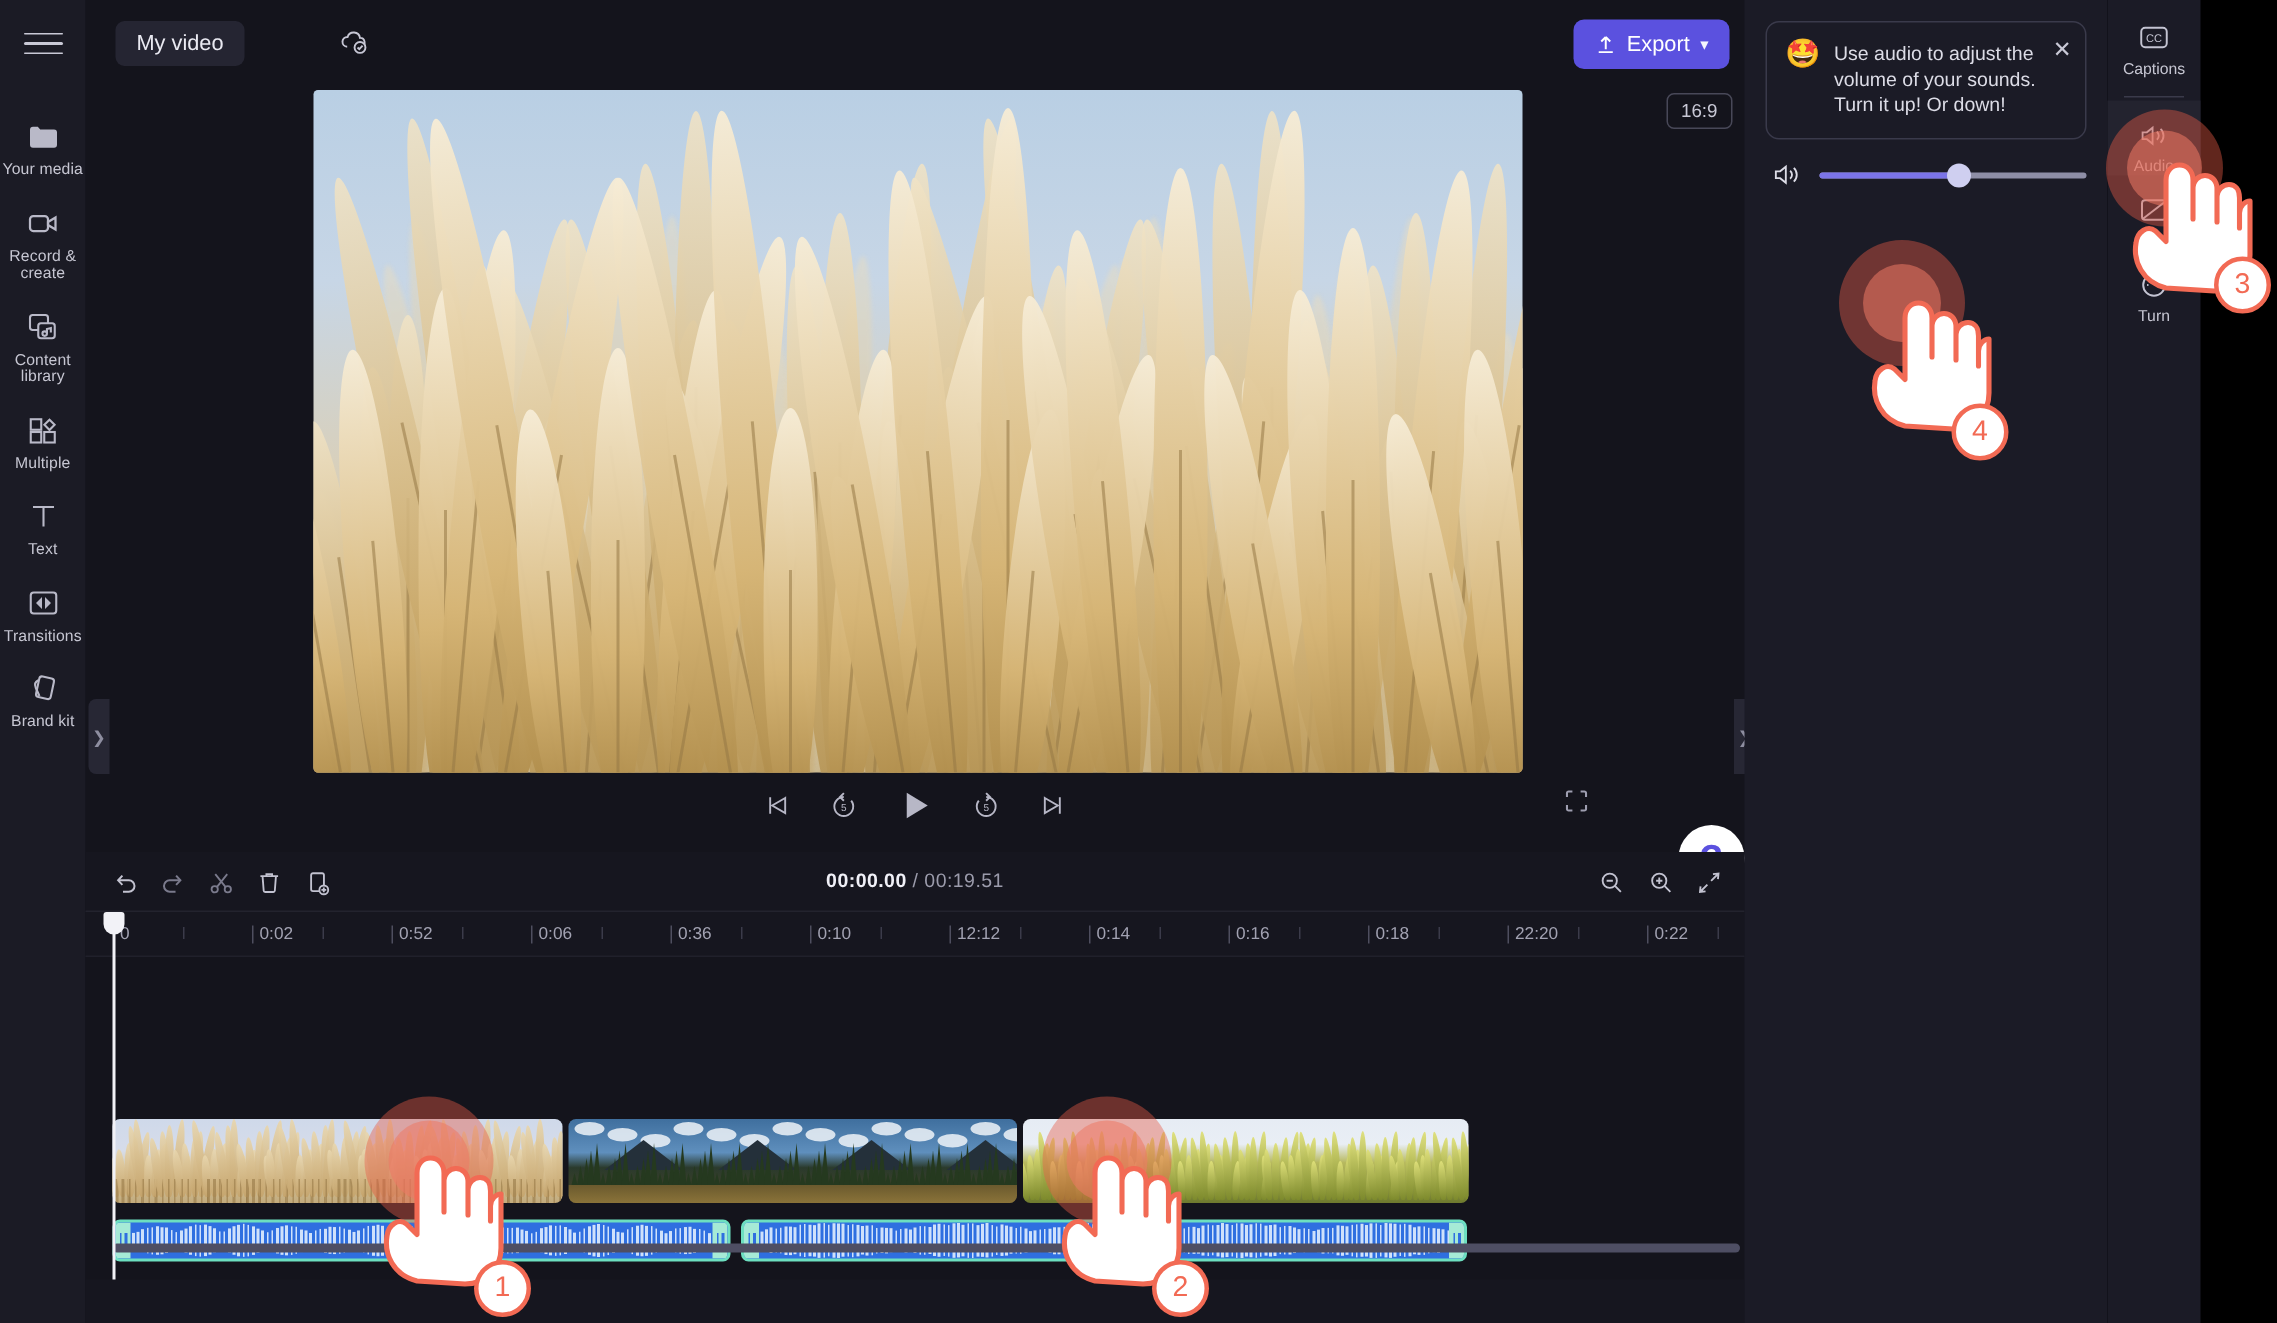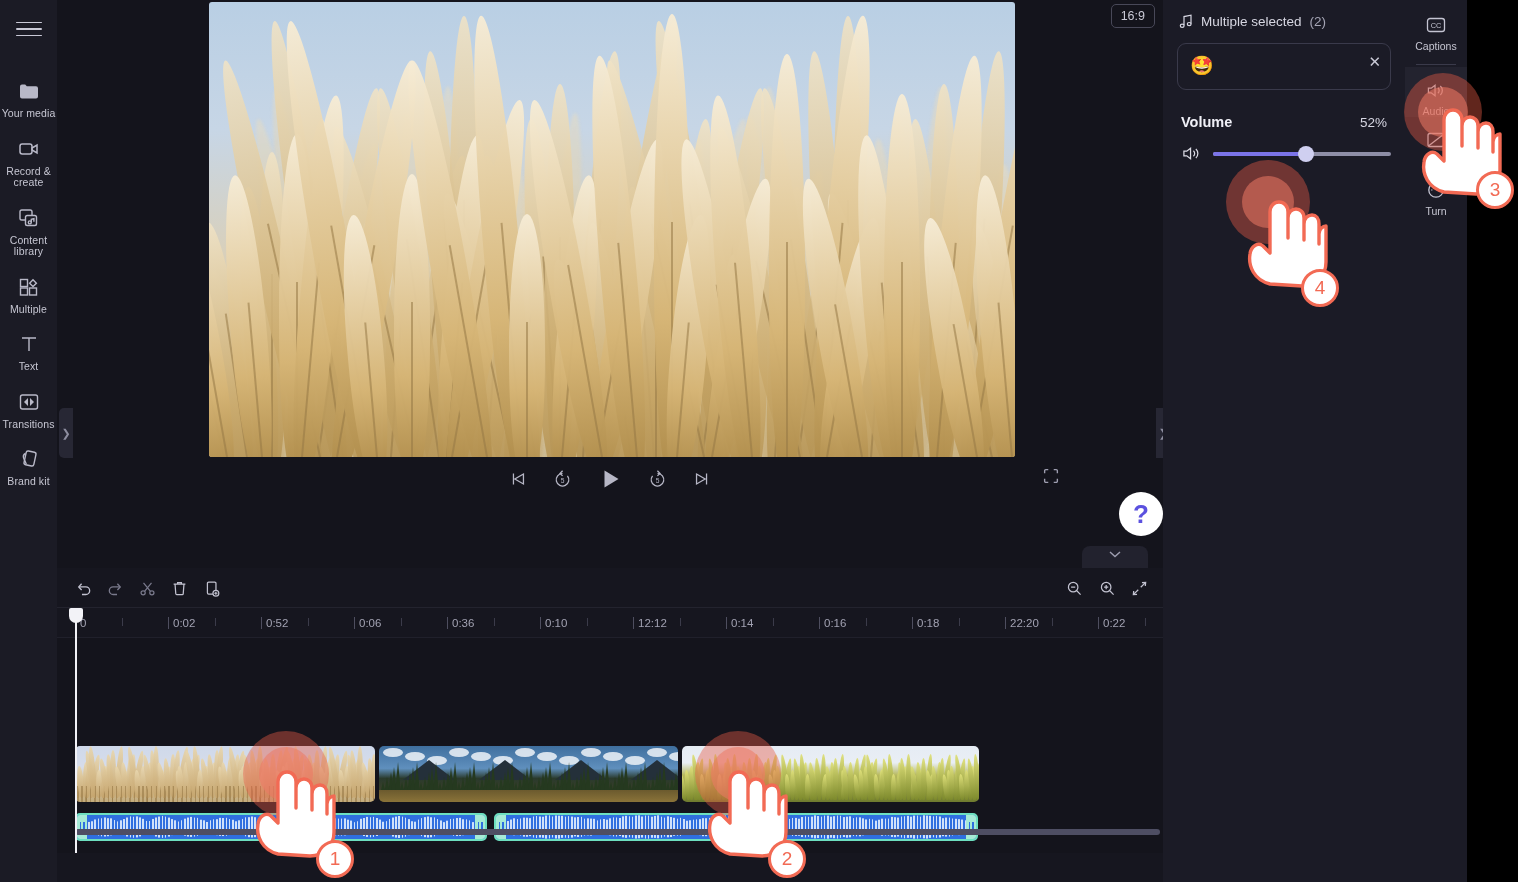--- a/index.html
+++ b/index.html
@@ -248,20 +248,37 @@
             <rect x="8" y="4.5" width="10" height="14" rx="2" transform="rotate(12 13 11.5)"></rect>
             <path d="M8.5 6.5c-2 1-2.6 3-1.6 5.2l2.4 5.3"></path>
           </svg>
       </div>
       <div class="rlabel">Brand kit</div>
     </div>
   </div>
 
   <div class="main">
 
+    <div class="topbar">
+      <div class="title-chip">My video</div>
+      <div class="cloud-icon">
+        <svg width="22" height="20" viewBox="0 0 24 22" fill="none" stroke="#c6c6d4" stroke-width="1.4">
+          <path d="M7 14.5a3.6 3.6 0 01.3-7.2A4.7 4.7 0 0116.4 8a3.3 3.3 0 011.2 6.4"></path>
+          <circle cx="16.4" cy="15" r="4" fill="#14141c"></circle>
+          <path d="M14.6 15l1.3 1.3 2.4-2.6"></path>
+        </svg>
+      </div>
+      <div class="export-btn">
+        <svg width="15" height="15" viewBox="0 0 16 16" fill="none" stroke="#fff" stroke-width="1.4">
+            <path d="M8 11.5V2.8M8 2.8L4.8 6M8 2.8L11.2 6M3 13.6h10"></path>
+          </svg>
+        <span>Export</span>
+        <span class="caret">▾</span>
+      </div>
+    </div>
 
     <div class="stage">
       <div class="ratio-badge">16:9</div>
 
       <div class="video-frame">
         <div class="grass" id="grass">
             <div class="blade" style="left:0px;width:26px;height:190px;background:linear-gradient(rgba(236,222,190,.85),rgba(197,168,112,.9));transform:rotate(-10.8deg);opacity:.55;filter:blur(1.4px)"></div>
             <div class="blade" style="left:18px;width:26px;height:216px;background:linear-gradient(rgba(236,222,190,.85),rgba(197,168,112,.9));transform:rotate(-7.2deg);opacity:.55;filter:blur(1.4px)"></div>
             <div class="blade" style="left:36px;width:26px;height:242px;background:linear-gradient(rgba(236,222,190,.85),rgba(197,168,112,.9));transform:rotate(-3.6deg);opacity:.55;filter:blur(1.4px)"></div>
             <div class="blade" style="left:54px;width:26px;height:268px;background:linear-gradient(rgba(236,222,190,.85),rgba(197,168,112,.9));transform:rotate(0deg);opacity:.55;filter:blur(1.4px)"></div>
@@ -570,20 +587,25 @@
             </svg>
         </div>
         <div class="tl-tool" style="left:143px">
           <svg width="19" height="19" viewBox="0 0 20 20" fill="none" stroke="#c2c2d0" stroke-width="1.3">
               <path d="M7 3.3h6.4a1.3 1.3 0 011.3 1.3v10a1.3 1.3 0 01-1.3 1.3H7a1.3 1.3 0 01-1.3-1.3v-10A1.3 1.3 0 017 3.3z"></path>
               <circle cx="14.6" cy="15" r="3.1" fill="#16161f"></circle>
               <path d="M14.6 13.3v3.4M12.9 15h3.4"></path>
             </svg>
         </div>
 
+        <div class="tl-time">
+          <span class="cur">00:00.00</span>
+          <span class="tot">/</span>
+          <span class="tot">00:19.51</span>
+        </div>
 
         <div class="tl-tool" style="left:1006px">
           <svg width="19" height="19" viewBox="0 0 20 20" fill="none" stroke="#c2c2d0" stroke-width="1.3">
               <circle cx="8.6" cy="8.6" r="5"></circle>
               <path d="M12.4 12.4l4 4M6.4 8.6h4.4"></path>
             </svg>
         </div>
         <div class="tl-tool" style="left:1039px">
           <svg width="19" height="19" viewBox="0 0 20 20" fill="none" stroke="#c2c2d0" stroke-width="1.3">
               <circle cx="8.6" cy="8.6" r="5"></circle>
@@ -1345,39 +1367,27 @@
               <i></i>
             </div>
         </div>
 
         <div class="hscroll"></div>
       </div>
     </div>
   </div>
 
   <div class="right-panel">
-    <div class="rp-head">
-      <svg width="14" height="15" viewBox="0 0 14 15" fill="none" stroke="#d7d7e2" stroke-width="1.2">
-        <path d="M5 11.3V2.6l7-1.4v8.6"></path>
-          <ellipse cx="3.2" cy="11.7" rx="1.9" ry="1.6"></ellipse>
-          <ellipse cx="10.2" cy="10.1" rx="1.9" ry="1.6"></ellipse>
-      </svg>
-      <span>Multiple selected</span>
-      <span class="cnt">(2)</span>
-    </div>
 
     <div class="tip-card">
       <div class="tip-emoji">🤩</div>
+      <div class="tip-text">Use audio to adjust the volume of your sounds. Turn it up! Or down!</div>
       <div class="tip-close">✕</div>
     </div>
 
-    <div class="vol-row">
-      <div class="vol-label">Volume</div>
-      <div class="vol-val">52%</div>
-    </div>
 
     <div class="slider-row">
       <svg width="21" height="19" viewBox="0 0 22 20" fill="none" stroke="#dcdce6" stroke-width="1.3">
         <path d="M3 7.6h3l4-3.2v11.2l-4-3.2H3z"></path>
           <path d="M13 7.2a3.6 3.6 0 010 5.6M15.6 5.2a6.6 6.6 0 010 9.6"></path>
       </svg>
       <div class="sl-track">
         <div class="sl-fill" id="slfill" style="width: 52%;"></div>
         <div class="sl-thumb" id="slthumb" style="left: calc(52% - 8px);"></div>
       </div>

